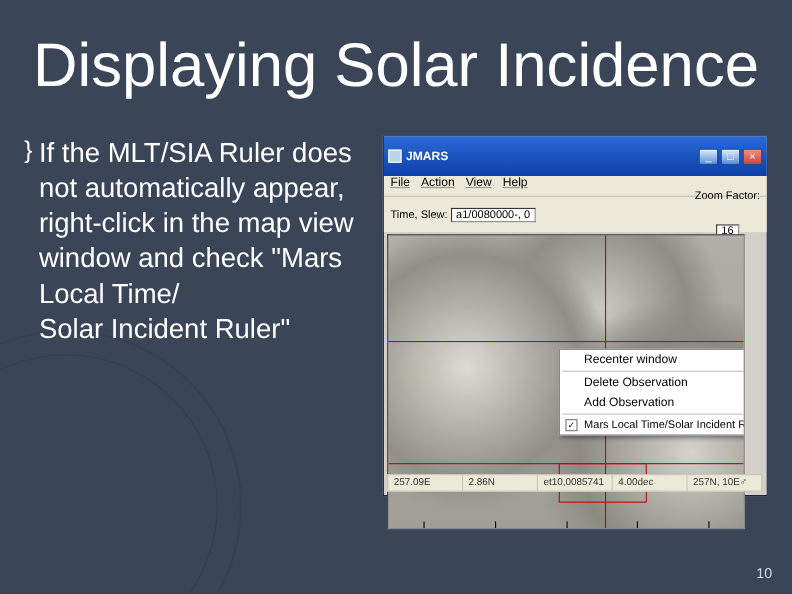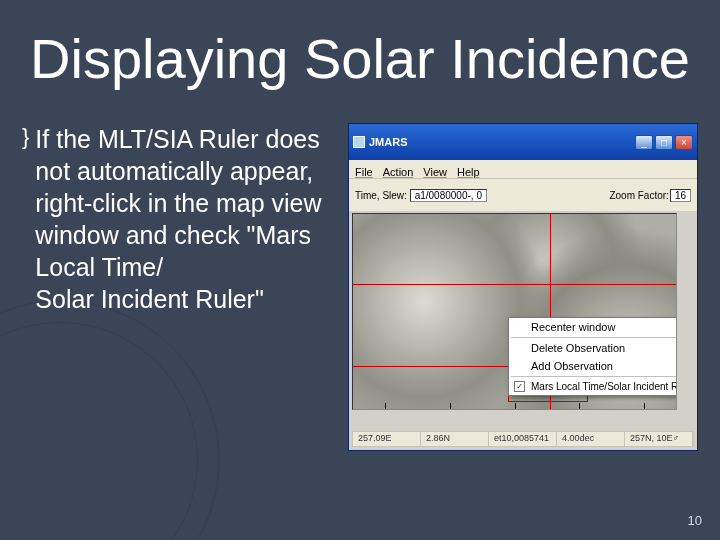--- a/index.html
+++ b/index.html
@@ -102,49 +102,49 @@
     background: linear-gradient(#e0ecfb, #5b8ed8);
     border: 1px solid #1a4f9f;
     border-radius: 2px;
     display: flex; align-items: center; justify-content: center;
     font-size: 10px; color: #fff;
   }
   .winbtn.closebtn { background: linear-gradient(#f09080, #c44); }
   .menubar {
     height: 18px;
     display: flex;
-    align-items: flex-end;
+    align-items: flex-start;
     gap: 10px;
     padding: 0 6px;
     font-size: 11px;
     background: #ece9d8;
   }
   .menubar span { text-decoration: underline; text-decoration-color: rgba(0,0,0,0.35); }
   .toolbar {
     height: 33px;
     display: flex;
     align-items: center;
     justify-content: space-between;
     padding: 0 6px;
     font-size: 10px;
     background: #ece9d8;
     border-top: 1px solid #c8c4b8;
   }
   .zoom-box {
-    display: flex; align-items: center; gap: 1px;
+    display: flex; align-items: center; gap: 20px; flex-direction: column;
   }
   .zoom-val {
     background: #fff; color:#000;
     border: 1px inset #888;
     padding: 0 4px;
     font-size: 10px;
   }
   .map-viewport {
     position: relative;
-    height: 197px;
+    height: 268px;
     margin: 2px 20px 0 3px;
     border: 1px inset #888;
     background: #a9a9a3;
     overflow: hidden;
     padding-left: 17px;
   }
   .terrain {
     position: absolute;
     inset: 0;
     background:

